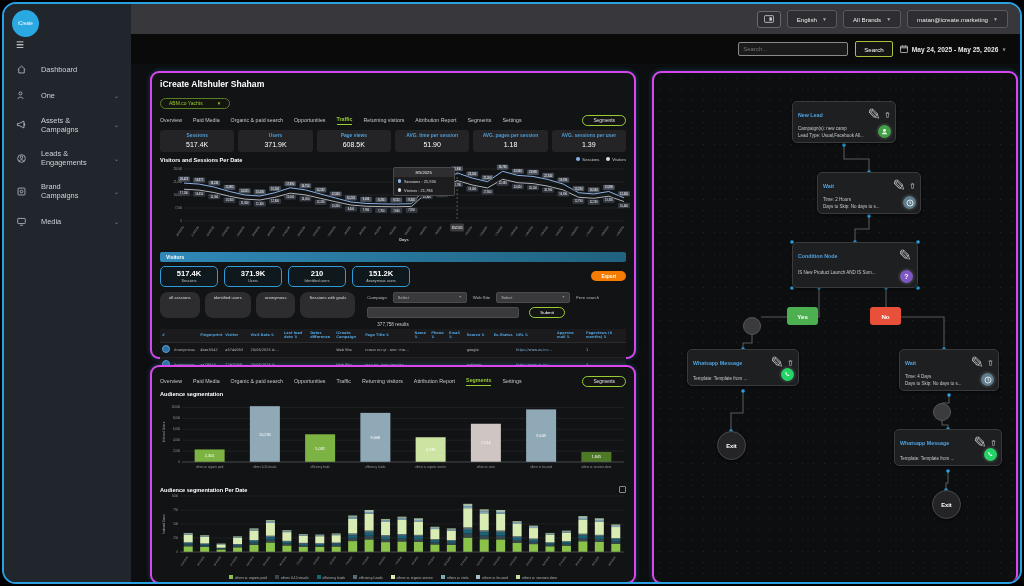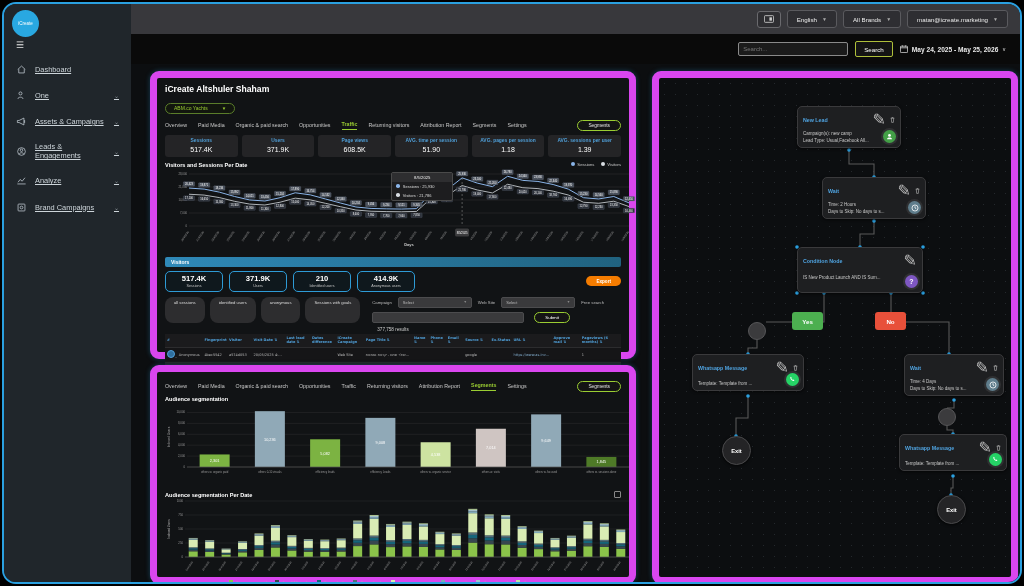--- a/index.html
+++ b/index.html
@@ -4,39 +4,39 @@
 <style>
   html,body{margin:0;padding:0;background:#000;}
   .app{position:relative;width:1024px;height:586px;background:#000;font-family:"Liberation Sans",sans-serif;overflow:hidden;}
   .frame{position:absolute;left:2px;top:2px;right:2px;bottom:2px;border:2.5px solid #2aa0e0;border-radius:14px;background:#0b0d0f;overflow:hidden;box-shadow:0 0 8px rgba(42,160,224,.4) inset;}
 
   
   .sidebar{position:absolute;left:0;top:0;width:127px;height:100%;background:#20262b;z-index:3;}
   .logo{position:absolute;left:8px;top:6px;width:27px;height:27px;border-radius:50%;background:#29a8e1;color:#fff;font-size:4.5px;display:flex;align-items:center;justify-content:center;}
   .burger{position:absolute;left:12px;top:36px;color:#e6e6e6;font-size:9px;}
   .nav{position:absolute;left:0;top:52px;right:0;}
-  .nav-item{display:flex;align-items:center;gap:8px;padding:7.6px 12px;color:#cdd5da;font-size:7.4px;cursor:pointer;text-decoration:underline;}
+  .nav-item{display:flex;align-items:center;gap:14px;padding:7.6px 12px;color:#cdd5da;font-size:7.4px;cursor:pointer;}
   .nav-item svg{flex:0 0 auto;}
   .nav-item .chev{margin-left:auto;color:#8a9299;font-size:6px;}
 
   
   .topbar1{position:absolute;left:127px;right:0;top:0;height:30px;background:#38383c;display:flex;align-items:center;justify-content:flex-end;gap:6px;padding-right:12px;box-sizing:border-box;z-index:2;}
   .tb-icon-btn{width:22px;height:15px;border:1px solid #6a6a6e;border-radius:3px;background:#2e2e32;display:flex;align-items:center;justify-content:center;}
   .tb-btn{height:16px;background:#2e2e32;border:1px solid #5a5a5e;border-radius:3px;color:#ececec;font-size:6.2px;display:flex;align-items:center;gap:5px;padding:0 9px;}
   .tb-btn .chev{color:#aaa;font-size:5px;}
   .topbar2{position:absolute;left:127px;right:0;top:30px;height:30px;background:#0a0a0a;display:flex;align-items:center;justify-content:flex-end;gap:7px;padding-right:14px;box-sizing:border-box;z-index:2;}
   .search-input{width:100px;height:12px;background:#1b1b1b;border:1px solid #8a8a8a;border-radius:2px;color:#ddd;font-size:6px;padding:0 4px;font-family:"Liberation Sans",sans-serif;}
   .search-btn{height:14px;border:1px solid #aebf3a;border-radius:2px;background:#141414;color:#fff;font-size:6.2px;padding:0 8px;display:flex;align-items:center;}
   .date-range{display:flex;align-items:center;gap:4px;color:#e8e8e8;font-size:6.6px;font-weight:bold;}
   .date-range .chev{color:#aaa;font-size:5px;}
 
   .main-bg{position:absolute;left:127px;top:60px;right:0;bottom:0;background:#0c0e10;}
 
   
-  .panel{position:absolute;background:#111315;border:7px solid #d946ef;border-radius:9px;box-shadow:0 0 5px rgba(42,160,224,.35);box-sizing:border-box;z-index:2;}
+  .panel{position:absolute;background:#111315;border:2px solid #d946ef;border-radius:9px;box-shadow:0 0 5px rgba(42,160,224,.35);box-sizing:border-box;z-index:2;}
   .p1{left:146px;top:67px;width:486px;height:288px;padding:4px 8px;}
   .p2{left:146px;top:361px;width:486px;height:219px;padding:3px 8px;}
   .pr{left:648px;top:67px;width:366px;height:513px;background:radial-gradient(#24282c 0.8px,transparent 0.9px) 0 0/11px 11px #0c0e10;overflow:hidden;}
 
   .page-title{color:#fff;font-size:8.6px;font-weight:bold;margin:2px 0 2px;}
   .site-pill{display:inline-flex;align-items:center;gap:14px;border:1px solid #5a7d2a;color:#9acd32;font-size:5px;border-radius:8px;padding:1.5px 8px;background:#12160e;}
   .site-pill .chev{color:#9acd32;font-size:4.5px;}
   .tabs{display:flex;gap:11px;font-size:5.3px;color:#c9c9c9;margin:6px 0 4px;align-items:center;}
   .tab{padding-bottom:1.5px;cursor:pointer;white-space:nowrap;}
   .tab.active{color:#9acd32;border-bottom:1.5px solid #9acd32;font-weight:bold;}
@@ -132,32 +132,32 @@
             <svg width="11" height="11" viewBox="0 0 16 16" fill="none" stroke="#c3cdd4" stroke-width="1.1">
               <circle cx="8" cy="8" r="5.6"></circle>
               <circle cx="8" cy="6.2" r="1.8"></circle>
               <path d="M4.6 11.6c1.2-2.4 5.6-2.4 6.8 0"></path>
             </svg>
             <span>Leads &amp; Engagements</span>
             <span class="chev">⌄</span>
           </div>
           <div class="nav-item">
             <svg width="11" height="11" viewBox="0 0 16 16" fill="none" stroke="#c3cdd4" stroke-width="1.1">
-              <path d="M2 13h12"></path>
-              <path d="M3 10.5 6 6.5l3 2.5 4-5"></path>
-            </svg>
-            <span>Analyze</span>
-            <span class="chev">⌄</span>
-          </div>
-          <div class="nav-item">
-            <svg width="11" height="11" viewBox="0 0 16 16" fill="none" stroke="#c3cdd4" stroke-width="1.1">
               <rect x="3" y="3" width="10" height="10" rx="1"></rect>
               <circle cx="8" cy="8" r="2"></circle>
             </svg>
             <span>Brand Campaigns</span>
+            <span class="chev">⌄</span>
+          </div>
+          <div class="nav-item">
+            <svg width="11" height="11" viewBox="0 0 16 16" fill="none" stroke="#c3cdd4" stroke-width="1.1">
+              <rect x="2.5" y="3.5" width="11" height="7.5" rx="1"></rect>
+              <path d="M6 13.5h4"></path>
+            </svg>
+            <span>Media</span>
             <span class="chev">⌄</span>
           </div>
         </div>
   </div>
 
   <div class="topbar1">
     <div class="tb-icon-btn">
       <svg width="10" height="8" viewBox="0 0 12 9">
             <rect x="0.5" y="0.5" width="11" height="8" rx="1" fill="none" stroke="#cfcfcf"></rect>
             <rect x="6.5" y="2.5" width="3" height="4" fill="#cfcfcf"></rect>
@@ -427,21 +427,21 @@
           </div>
           <div class="vis-card">
             <div class="v">371.9K</div>
             <div class="l">Users</div>
           </div>
           <div class="vis-card">
             <div class="v">210</div>
             <div class="l">Identified users</div>
           </div>
           <div class="vis-card">
-            <div class="v">414.9K</div>
+            <div class="v">151.2K</div>
             <div class="l">Anonymous users</div>
           </div>
           <div class="export-btn">Export</div>
         </div>
     <div class="filter-zone">
       <div class="fpills">
             <div class="fpill">all sessions</div>
             <div class="fpill">identified users</div>
             <div class="fpill">anonymous</div>
             <div class="fpill">Sessions with goals</div>

